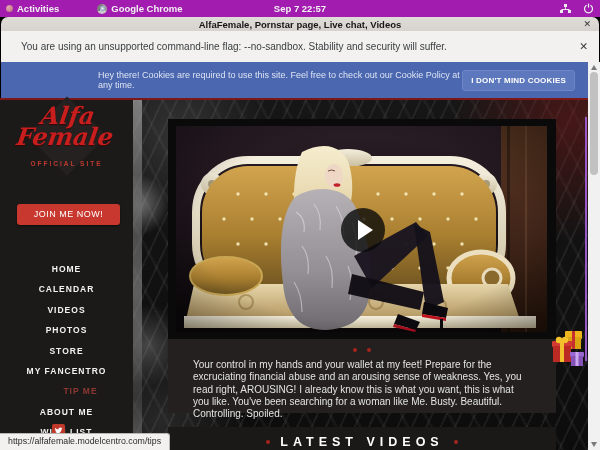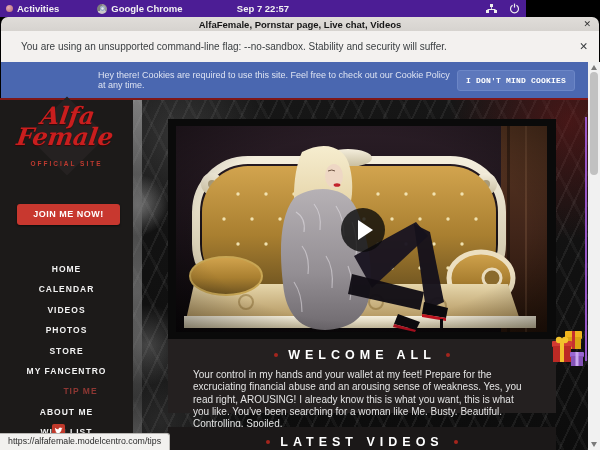--- a/index.html
+++ b/index.html
@@ -1,19 +1,19 @@
 <!DOCTYPE html>
 <html><head>
 <meta charset="utf-8">
 <style>
   html,body{margin:0;padding:0;background:#000;}
   .screen{position:relative;width:600px;height:450px;overflow:hidden;background:#000;
           font-family:"Liberation Sans",sans-serif;-webkit-font-smoothing:antialiased;}
   
-  .sysbar{position:absolute;left:0;top:0;width:526px;height:17px;background:#4c1d95;color:#f2f2f2;
+  .sysbar{position:absolute;left:0;top:0;width:600px;height:17px;background:#a21caf;color:#f2f2f2;
           display:flex;align-items:flex-end;font-size:9.5px;font-weight:600;}
   .sys-item{display:flex;align-items:center;gap:4px;padding:0 6px;height:100%;}
   .act-dot{width:7px;height:7px;border-radius:50%;background:radial-gradient(circle at 35% 35%,#e4a9b4,#b56a76);}
   .chrome-ico{width:10px;height:10px;border-radius:50%;
     background:conic-gradient(#9a9a9a 0 33%,#c9c9c9 33% 66%,#7e7e7e 66% 100%);position:relative;}
   .chrome-ico::after{content:"";position:absolute;left:2.5px;top:2.5px;width:5px;height:5px;border-radius:50%;
     background:#e9eef5;box-shadow:inset 0 0 0 1.2px #8fa3bd;}
   .sys-clock{position:absolute;left:50%;transform:translateX(-50%);top:0;height:17px;line-height:17px;}
   .sys-right{position:absolute;right:6px;top:0;height:17px;display:flex;align-items:center;gap:12px;}
   .sys-right svg{display:block;}
@@ -25,36 +25,36 @@
   
   .warnbar{position:absolute;left:1px;right:1px;top:31px;height:31px;background:#f3f1ef;color:#3c4043;
            font-size:10px;display:flex;align-items:center;padding:0;}
   .warnbar .msg{padding-left:20px;}
   .warnbar .close{position:absolute;right:11px;top:0;height:31px;line-height:31px;color:#3c4043;font-size:10.5px;}
   
   .cookiebar{position:absolute;left:1px;width:587px;top:62px;height:36px;background:#4a67b0;color:#dde3f2;
              font-size:9px;display:flex;align-items:center;justify-content:space-between;
              padding:0 13px 0 97px;box-sizing:border-box;}
   .cookie-btn{background:#5d78bc;border:1px solid #6c86c6;border-radius:3px;color:#fff;
-              font-size:8px;font-weight:bold;padding:5px 8px;white-space:nowrap;letter-spacing:.2px;font-family:Liberation Mono, monospace;}
+              font-size:8px;font-weight:bold;padding:5px 8px;white-space:nowrap;letter-spacing:.2px;}
   
   .page{position:absolute;left:0;top:98px;width:588px;height:352px;background:#101010;}
   .red-topline{position:absolute;left:0;top:0;width:588px;height:2px;background:#7e1717;}
   
   .sidebar{position:absolute;left:0;top:2px;width:133px;height:350px;background:#1c1a19;}
   .logo-diamond{position:absolute;left:39px;top:8px;width:56px;height:56px;background:#252121;transform:rotate(45deg);}
   .logo{position:absolute;left:0;top:4px;width:133px;text-align:center;color:#c91e1e;
         font-family:"DejaVu Serif",serif;font-style:italic;font-weight:bold;
         text-shadow:0 1px 1px rgba(60,0,0,.8);transform:skewX(-8deg);}
   .logo .l1{font-size:24px;line-height:24px;}
   .logo .l2{font-size:24px;line-height:22px;margin-top:-2px;}
   .tagline{position:absolute;left:0;top:60px;width:133px;text-align:center;color:#bf3a30;
            font-size:6.5px;font-weight:bold;letter-spacing:2px;}
   .join-btn{position:absolute;left:17px;top:104px;width:103px;height:21px;background:#c8382f;border-radius:3px;
-            color:#fff;font-size:9px;font-weight:bold;letter-spacing:.5px;text-align:center;line-height:21px;
+            color:#fff;font-size:9px;font-weight:normal;letter-spacing:.5px;text-align:center;line-height:21px;
             box-shadow:0 1px 2px rgba(0,0,0,.5);}
   .menu{position:absolute;left:0;top:127px;width:133px;margin-top:32px;}
   .menu-item{height:20.4px;line-height:20.4px;text-align:center;color:#f2f2f2;
              font-size:8.5px;font-weight:bold;letter-spacing:1px;}
   .menu-item.active{color:#8e3733;padding-left:28px;}
   .tw-icon{position:absolute;left:52px;top:324px;width:13px;height:13px;background:#c0392b;border-radius:2px;
            display:flex;align-items:center;justify-content:center;}
   
   .main{position:absolute;left:133px;top:2px;width:455px;height:350px;background:
       radial-gradient(circle at 1% 30%,rgba(220,220,220,.45),transparent 6%),
@@ -314,21 +314,20 @@
               <rect x="0" y="0" width="371" height="206" fill="url(#vign)"></rect>
             </svg>
           </div>
           <div class="play-btn">
             <div class="play-tri"></div>
           </div>
         </div>
         <div class="welcome">
           <div class="sec-head">
             <span class="dot"></span>
-            <h2>WELCOME ALL</h2>
             <span class="dot"></span>
           </div>
           <p>Your control in my hands and your wallet at my feet! Prepare for the excruciating financial abuse and an arousing sense of weakness. Yes, you read right, AROUSING! I already know this is what you want, this is what you like. You've been searching for a woman like Me. Busty. Beautiful. Controlling. Spoiled.</p>
         </div>
       </div>
 
       <div class="card card2">
         <div class="sec-head" style="padding-top:8px;">
           <span class="dot"></span>
           <h2>LATEST VIDEOS</h2>

